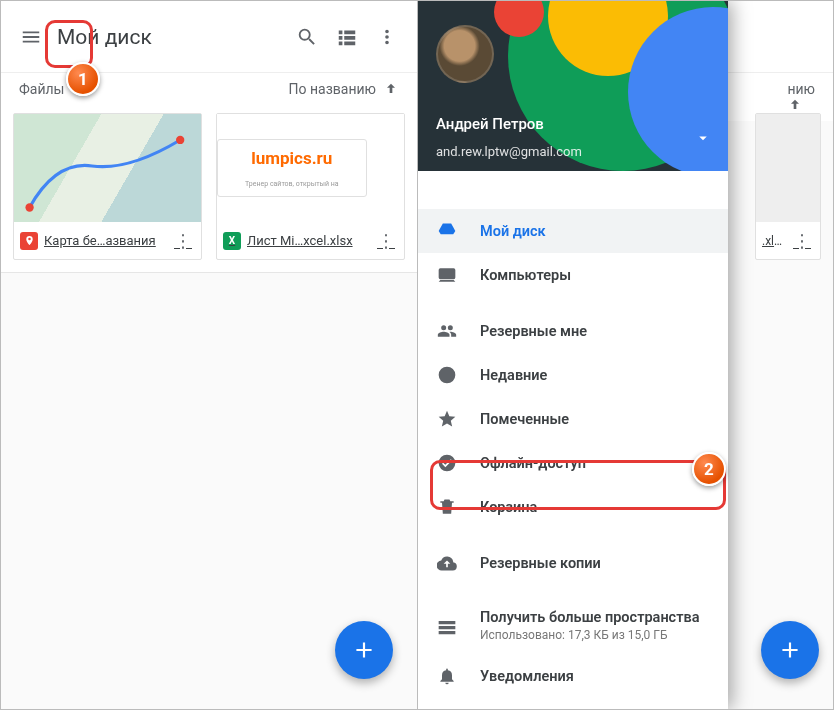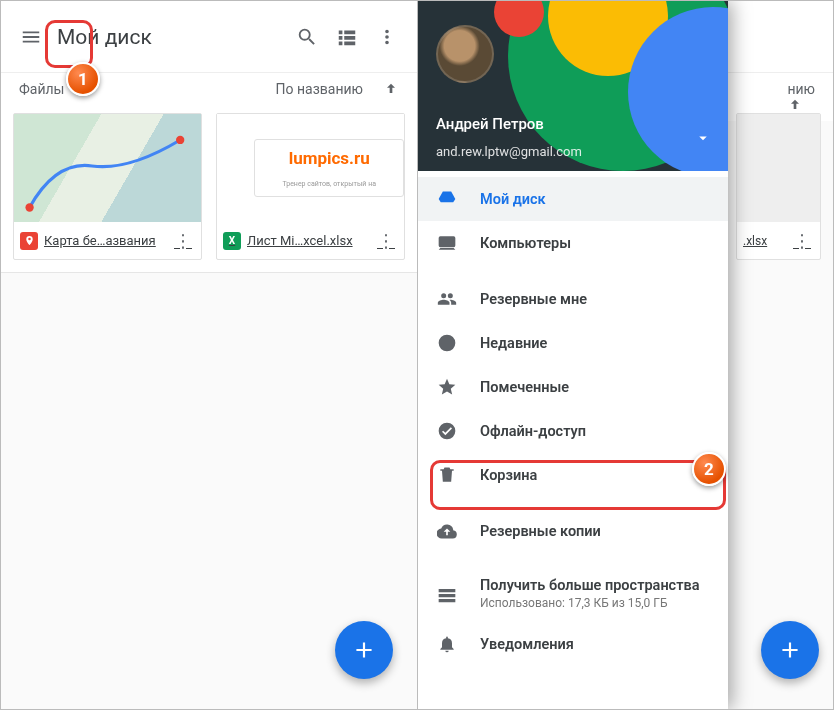--- a/index.html
+++ b/index.html
@@ -36,41 +36,41 @@
     width: 40px; height: 40px; display: flex;
     align-items: center; justify-content: center;
     color: #5f6368;
   }
   .sortbar {
     display: flex; justify-content: space-between;
     padding: 8px 18px; font-size: 14px; color: #5f6368;
     background: #fff;
     align-items: flex-end;
   }
-  .sortbar .asc { display: flex; align-items: center; gap: 20px; }
+  .sortbar .asc { display: flex; align-items: center; gap: 7px; }
   .grid {
     display: flex; gap: 14px; padding: 8px 12px 12px;
     background: #fff;
     border-bottom: 1px solid #e6e6e6;
   }
   .card {
     width: 50%;
     border: 1px solid #e0e0e0; border-radius: 2px;
     background: #fff;
     display: flex; flex-direction: column;
   }
   .thumb { height: 108px; background: #f2f2f2; position: relative; overflow: hidden; }
   .map-thumb {
     background: linear-gradient(120deg,#cfe6d4 0 35%,#e8f0e4 35% 60%,#bcd8d8 60% 100%);
   }
   .map-route {
     position: absolute; inset: 0;
   }
   .lump-thumb {
-    display:flex;align-items:flex-end;justify-content:center;flex-direction:column;
+    display:flex;align-items:flex-start;justify-content:center;flex-direction:column;
     background:#fff;
   }
   .lump-box {
     width: 80%; border:1px solid #e0e0e0; border-radius:3px;
     padding:8px 6px;
     display:flex;flex-direction:column;align-items:center;
   }
   .lump-logo { color:#ff6a00; font-weight:bold; font-size:17px; }
   .lump-sub { font-size:7px; color:#9a9a9a; margin-top:12px; }
   .card-footer {
@@ -101,30 +101,30 @@
   .bg-toolbar {
     position:absolute; top:0; right:0; width:100%; height:72px;
     border-bottom:1px solid #eee; background:#fff;
   }
   .bg-sort {
     position:absolute; top:72px; right:0; width:100%;
     display:flex; justify-content:flex-end; padding:8px 18px;
     font-size:14px; color:#5f6368; background:#fff;
   }
   .bg-card {
-    position:absolute; top:112px; right:12px; width:85px;
+    position:absolute; top:112px; right:12px; width:66px;
     border:1px solid #e0e0e0; background:#fff; border-radius:2px;
   }
   .bg-card .thumb { height:108px; background:#eee; }
   .bg-card .card-footer { font-size:12px; }
   .drawer {
     position:absolute; left:0; top:0; bottom:0;
     width:310px; background:#fff;
     box-shadow:4px 0 18px rgba(0,0,0,.35);
-    display:flex; flex-direction:column;
+    display:flex; flex-direction:column;gap:32px;
   }
   .drawer-header {
     height:170px; position:relative; overflow:hidden;
     background:#263238;
   }
   .dh-blob { position:absolute; border-radius:50%; }
   .blob-green { width:230px;height:230px;background:#0f9d58; top:-60px; right:-10px; }
   .blob-blue { width:170px;height:170px;background:#4285f4; top:6px; right:-70px; }
   .blob-yellow { width:120px;height:120px;background:#fbbc04; top:-45px; right:60px; }
   .blob-red { width:50px;height:50px;background:#ea4335; top:-14px; left:76px; }

